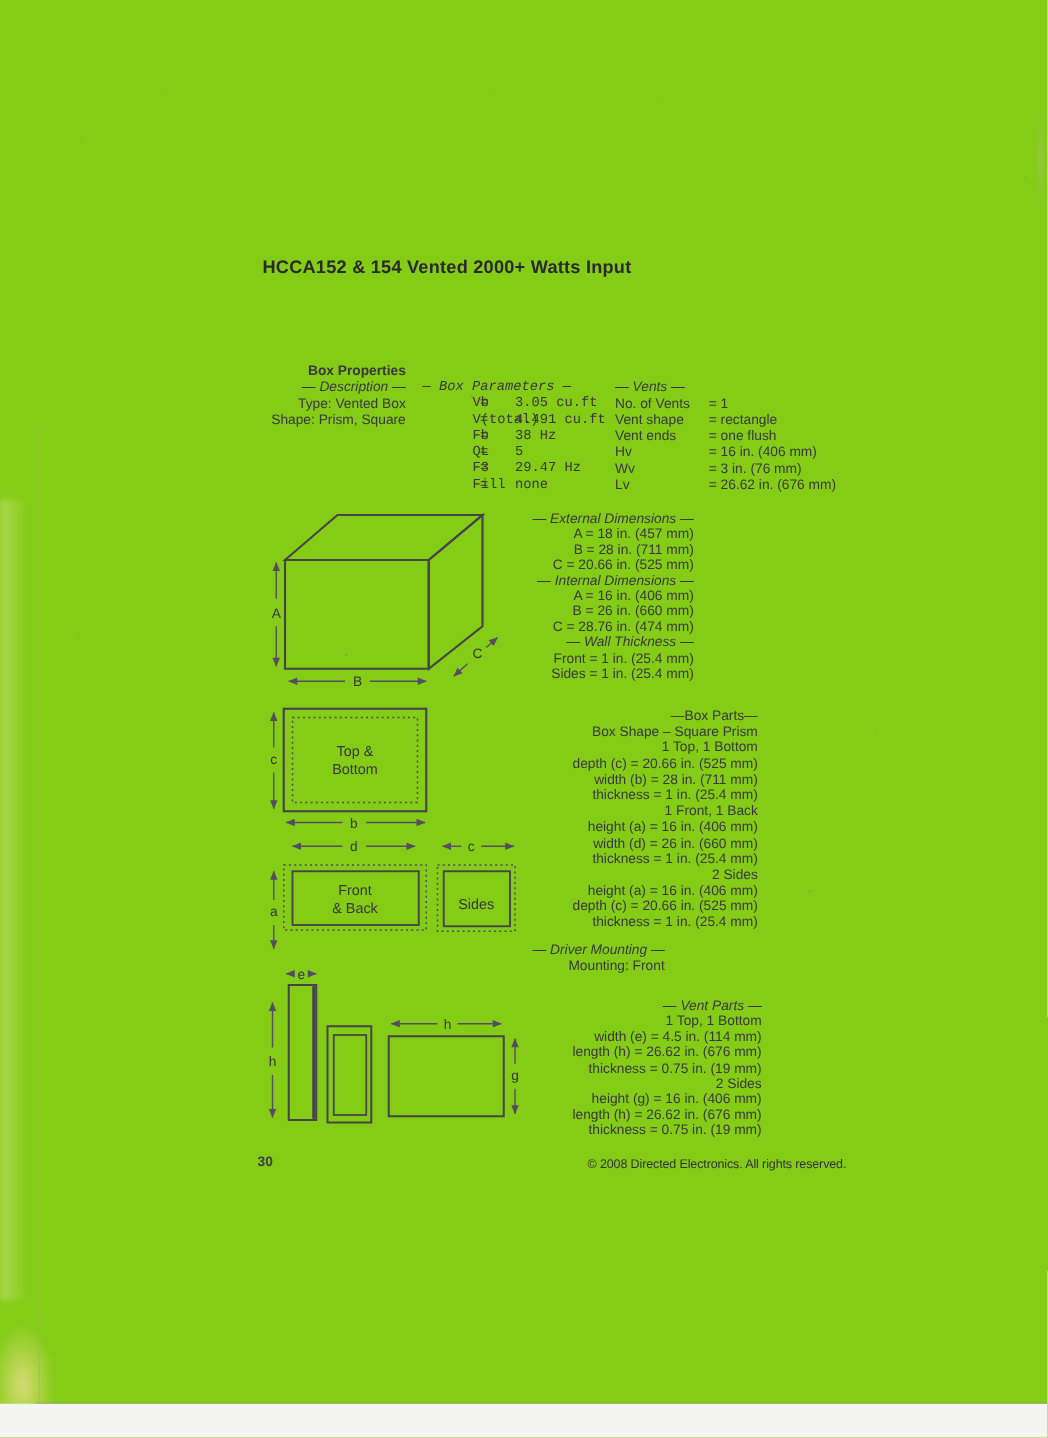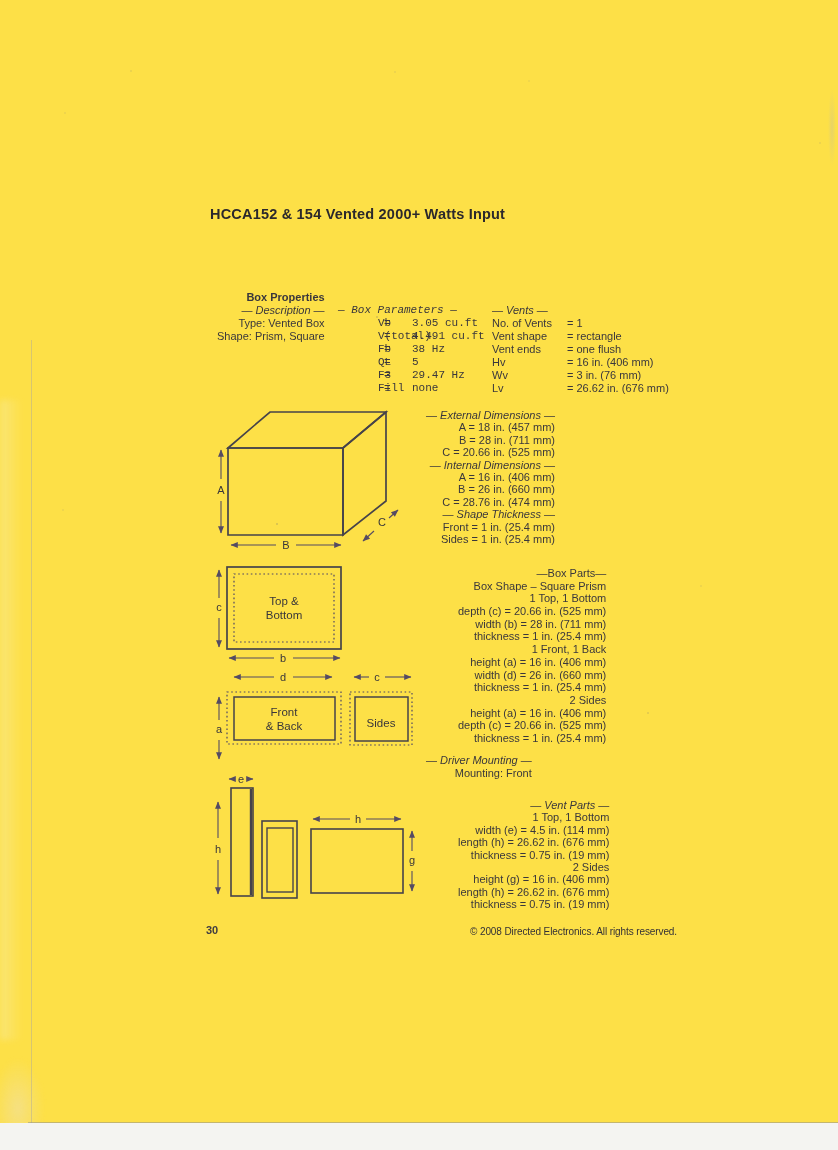--- a/index.html
+++ b/index.html
@@ -1,19 +1,19 @@
 <!DOCTYPE html>
 <html><head>
 <meta charset="utf-8">
 <style>
   html,body{margin:0;padding:0;background:#e8e8e6;}
   .page{
     position:relative;
     width:838px;height:1150px;
-    background:#fde047;
+    background:#84cc16;
     overflow:hidden;
     font-family:"Liberation Sans", sans-serif;
     color:#3a373c;
   }
   
   .edge-v{position:absolute;left:31px;top:340px;width:1px;height:783px;background:rgba(168,166,160,0.45);}
   .edge-h{position:absolute;left:28px;top:1122px;right:0;height:1px;background:rgba(150,148,140,0.55);}
   .below-edge{position:absolute;left:0;top:1123px;right:0;bottom:0;background:#f4f4f1;}
   .left-smudge{position:absolute;left:0;top:400px;width:22px;height:640px;
     background:linear-gradient(to right, rgba(248,238,190,0.40), rgba(248,238,190,0));filter:blur(3px);}
@@ -152,21 +152,21 @@
 
   <div class="tblock" style="left:426px;top:409px;">
     <div class="line it">— External Dimensions —</div>
     <div class="line">A = 18 in. (457 mm)</div>
     <div class="line">B = 28 in. (711 mm)</div>
     <div class="line">C = 20.66 in. (525 mm)</div>
     <div class="line it">— Internal Dimensions —</div>
     <div class="line">A = 16 in. (406 mm)</div>
     <div class="line">B = 26 in. (660 mm)</div>
     <div class="line">C = 28.76 in. (474 mm)</div>
-    <div class="line it">— Shape Thickness —</div>
+    <div class="line it">— Wall Thickness —</div>
     <div class="line">Front = 1 in. (25.4 mm)</div>
     <div class="line">Sides = 1 in. (25.4 mm)</div>
   </div>
 
   <div class="tblock blk-parts" style="left:426px;top:567px;">
     <div class="line">—Box Parts—</div>
     <div class="line">Box Shape – Square Prism</div>
     <div class="line">1 Top, 1 Bottom</div>
     <div class="line ind">depth (c) = 20.66 in. (525 mm)</div>
     <div class="line ind">width (b) = 28 in. (711 mm)</div>

